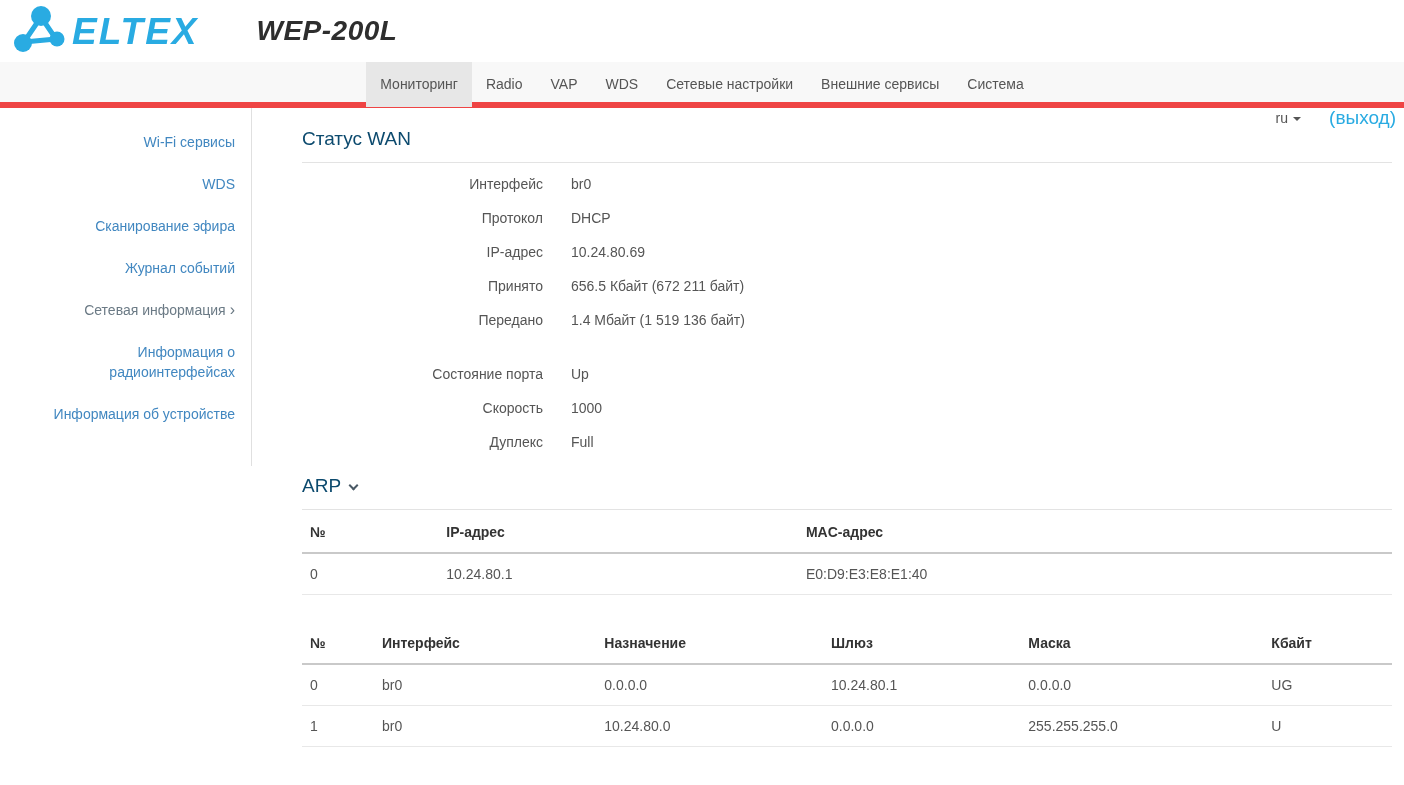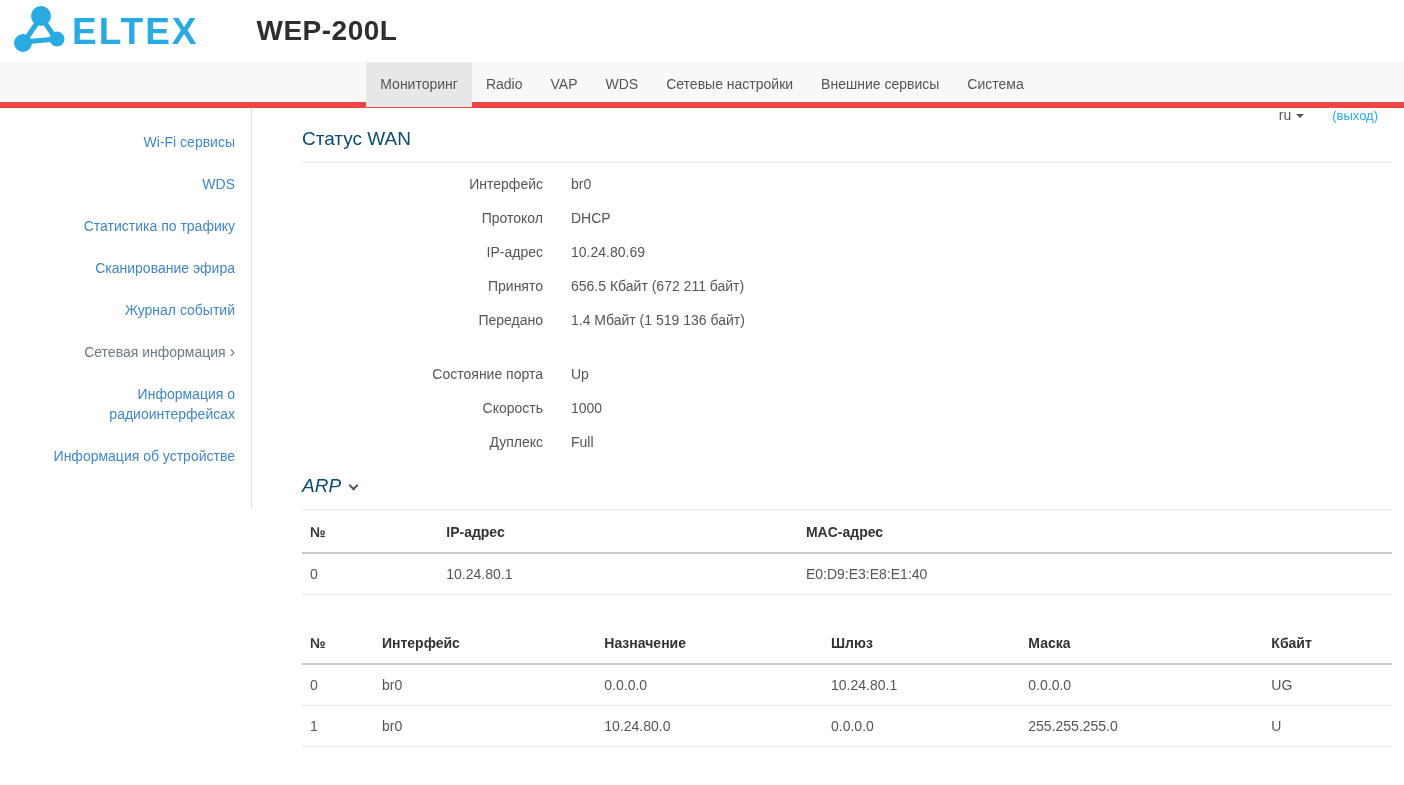--- a/index.html
+++ b/index.html
@@ -1,50 +1,50 @@
 <!DOCTYPE html>
 <html lang="ru"><head>
 <meta charset="utf-8">
 <style>
   * { margin:0; padding:0; box-sizing:border-box; }
   html,body { width:1404px; height:785px; overflow:hidden; background:#fff;
               font-family:"Liberation Sans", sans-serif; }
   
-  .header { height:62px; display:flex; align-items:center; padding-left:10px; background:#fff; }
+  .header { height:62px; display:flex; align-items:center; padding-left:10px; background:#fff;font-style:italic; }
   .logo { display:flex; align-items:center; }
   .logo-text { color:#29abe2; font-weight:bold; font-size:37px; letter-spacing:2px; margin-left:6px; line-height:1; }
   .device-title { margin-left:58px; font-size:28px; font-weight:bold; color:#2e2e2e; letter-spacing:.5px; }
   
   .navbar { height:46px; background:#f8f8f8; border-bottom:6px solid #ef4444;
             display:flex; align-items:center;flex-direction:column; }
   .tabs { display:flex; }
   .tab { padding:0 14px; line-height:45px; font-size:14px; color:#555; cursor:pointer; white-space:nowrap; }
   .tab.active { background:#e7e7e7; }
-  .nav-right { margin-left:auto; display:flex; align-items:center; padding-right:26px; }
+  .nav-right { margin-left:auto; display:flex; align-items:center; padding-right:8px; }
   .lang { font-size:14px; color:#555; cursor:pointer; margin-right:28px; }
   .caret-down { display:inline-block; width:0; height:0; border-left:4px solid transparent;
                 border-right:4px solid transparent; border-top:4px solid #555; margin-left:5px; vertical-align:2px; }
-  .logout { font-size:13px; color:#29abe2; text-decoration:none; cursor:pointer; }
+  .logout { font-size:19px; color:#29abe2; text-decoration:none; cursor:pointer; }
   
   .layout { display:flex; align-items:flex-start; }
   .sidebar { width:252px; flex:0 0 252px; }
   .side-list { list-style:none; padding:24px 16px 20px 0; border-right:1px solid #e0e0e0; }
   .side-list li { text-align:right; margin-bottom:22px; line-height:20px; }
   .side-link { font-size:14px; color:#4187c0; text-decoration:none; cursor:pointer; display:inline-block; }
   .side-link.wrap { max-width:172px; }
   .side-link.muted { color:#6b7a85;text-align:right; }
   .chev-right { font-size:16px; color:#6b7a85; margin-left:4px; }
   
   .content { flex:1 1 auto; padding:0 12px 0 50px; }
   .section { margin-top:12px; }
   .section.first { margin-top:20px; }
   .section.gap { margin-top:26px; }
   .section-title { font-size:19px; font-weight:400; color:#0c4a6e; padding-bottom:12px;
                    border-bottom:1px solid #e3e3e3; }
-  .section-title.clickable { cursor:pointer;font-style:italic; }
+  .section-title.clickable { cursor:pointer; }
   .chev-down { display:inline-block; width:7px; height:7px; border-right:2px solid #4a5965;
                border-bottom:2px solid #4a5965; transform:rotate(45deg); margin-left:9px; vertical-align:3px; }
   .fields { padding-top:4px; padding-bottom:4px; }
   .frow { display:flex; align-items:center; height:34px; }
   .flabel { width:241px; text-align:right; font-size:14px; color:#555; flex:0 0 241px; }
   .fvalue { margin-left:28px; font-size:14px; color:#555; }
   table { width:100%; border-collapse:collapse; margin-top:0; }
   th { text-align:left; font-size:14px; font-weight:bold; color:#333;
        padding:14px 8px 12px 8px; border-bottom:2px solid #c9c9c9; }
   td { font-size:14px; color:#555; padding:12px 8px; border-bottom:1px solid #e8e8e8; }
@@ -86,21 +86,20 @@
     <a class="logout">(выход)</a>
   </div>
 </div>
 
 <div class="layout">
 
   <div class="sidebar">
     <ul class="side-list">
       <li><a class="side-link">Wi-Fi сервисы</a></li>
       <li><a class="side-link">WDS</a></li>
-      <li><a class="side-link">Статистика по трафику</a></li>
       <li><a class="side-link">Сканирование эфира</a></li>
       <li><a class="side-link">Журнал событий</a></li>
       <li>
         <a class="side-link muted"><span>Сетевая информация</span><span class="chev-right">›</span></a>
       </li>
       <li><a class="side-link wrap">Информация о радиоинтерфейсах</a></li>
       <li><a class="side-link">Информация об устройстве</a></li>
     </ul>
   </div>
 

